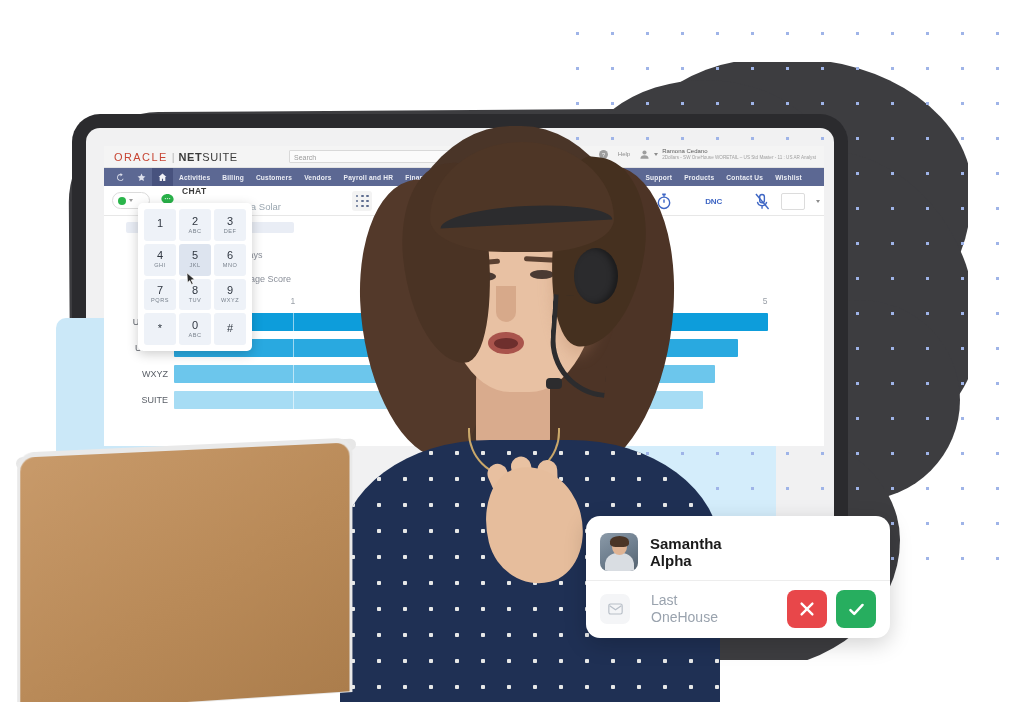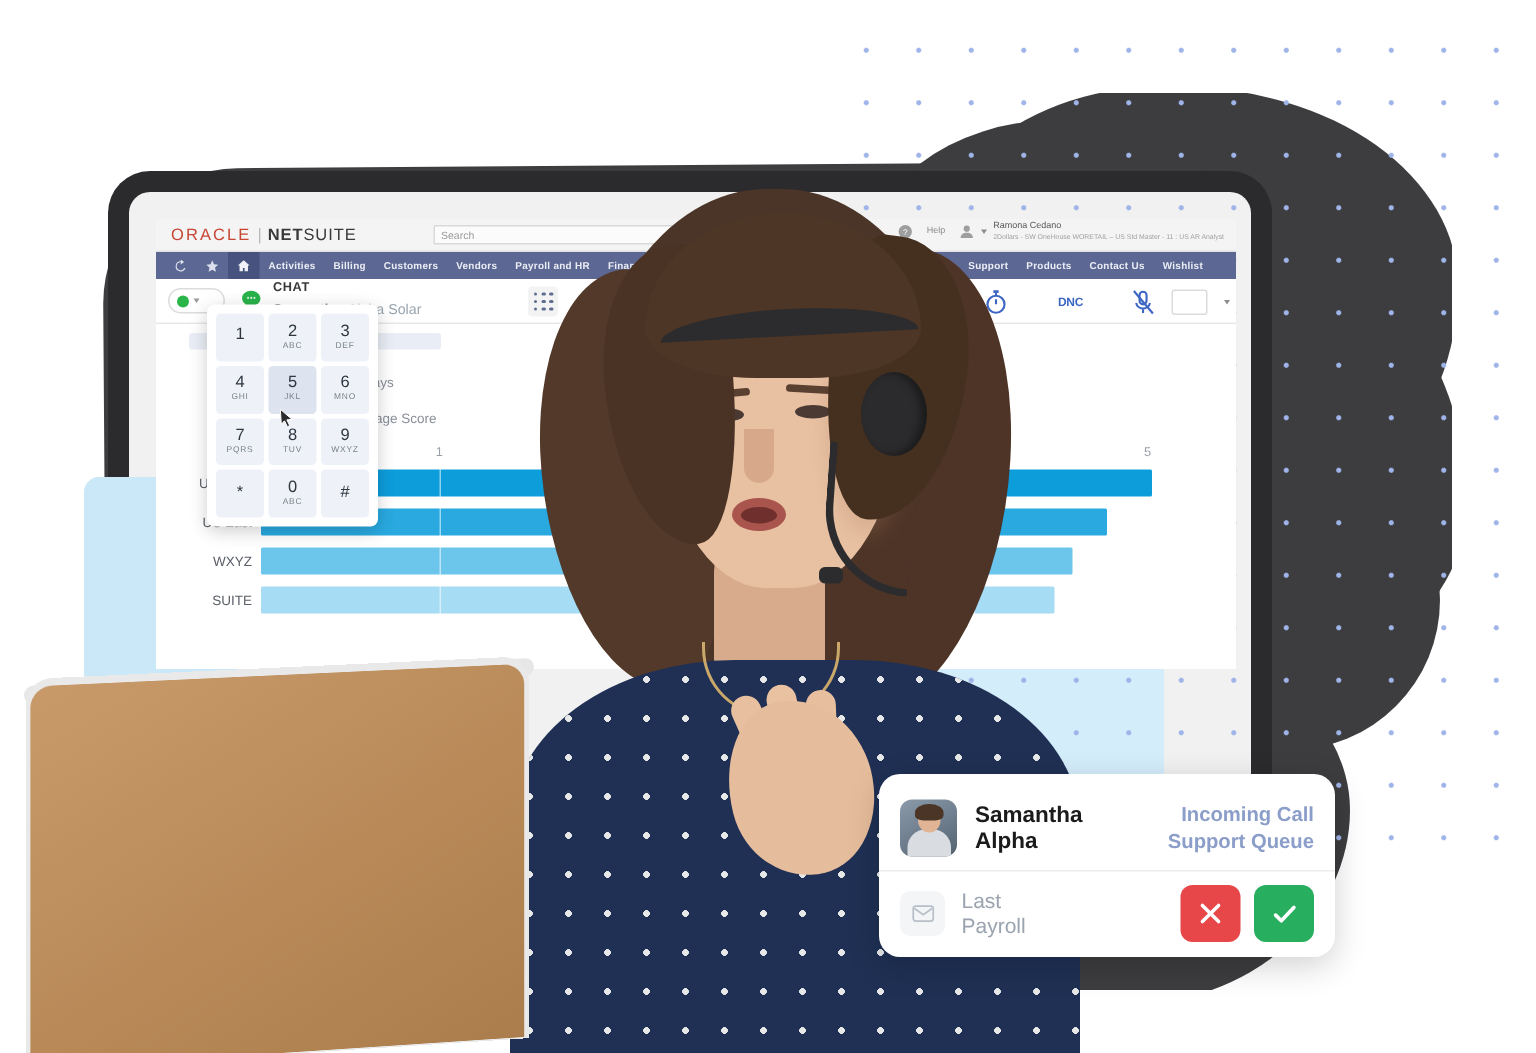--- a/index.html
+++ b/index.html
@@ -414,21 +414,21 @@
     font-size: 13.5px; font-weight: 700; color: #8b9ec9;
     line-height: 1.3;
   }
   .cc-divider { height: 1px; background: #ededed; margin: 2px -14px 0 -14px; }
   .cc-bottom { display:flex; align-items:center; height: 56px; }
   .cc-mailicon {
     width: 30px; height: 30px; border-radius: 7px; background: #f4f5f7;
     display:flex; align-items:center; justify-content:center; flex:none;
   }
   .cc-last {
-    margin-left: 11px; font-size: 14px; color: #9aa3ae; line-height: 1.2;
+    margin-left: 21px; font-size: 14px; color: #9aa3ae; line-height: 1.2;
   }
   .cc-actions { margin-left: auto; display: flex; gap: 9px; }
   .cc-btn {
     width: 40px; height: 38px; border-radius: 8px;
     display:flex; align-items:center; justify-content:center;
     border: none; cursor: pointer;
   }
   .cc-decline { background: #e8474a; }
   .cc-accept  { background: #27ae5f; }
   .cc-btn svg { display:block; }
@@ -821,38 +821,34 @@
     <div class="cc-top">
       <div class="cc-avatar">
         <div class="cc-av-body"></div>
         <div class="cc-av-face"></div>
         <div class="cc-av-hair"></div>
       </div>
       <div class="cc-name">
         <div>Samantha</div>
         <div>Alpha</div>
       </div>
-      <div class="cc-status">
-        <div>Incoming Call</div>
-        <div>Support Queue</div>
-      </div>
     </div>
 
     <div class="cc-divider"></div>
 
     <div class="cc-bottom">
       <div class="cc-mailicon">
         <svg width="15" height="12" viewBox="0 0 18 14">
           <rect x="1" y="1" width="16" height="12" rx="2" fill="none" stroke="#b8bfc8" stroke-width="1.4"></rect>
           <path d="M2 3l7 5 7-5" fill="none" stroke="#b8bfc8" stroke-width="1.4"></path>
         </svg>
       </div>
       <div class="cc-last">
         <div>Last</div>
-        <div>Payroll</div>
+        <div>OneHouse</div>
       </div>
       <div class="cc-actions">
         <button class="cc-btn cc-decline">
           <svg width="18" height="18" viewBox="0 0 20 20">
             <path d="M4 4l12 12M16 4L4 16" stroke="#fff" stroke-width="2.6" stroke-linecap="round"></path>
           </svg>
         </button>
         <button class="cc-btn cc-accept">
           <svg width="19" height="19" viewBox="0 0 20 20">
             <path d="M3.6 10.6l4 4 8.8-9.4" stroke="#fff" stroke-width="2.6" fill="none" stroke-linecap="round" stroke-linejoin="round"></path>

